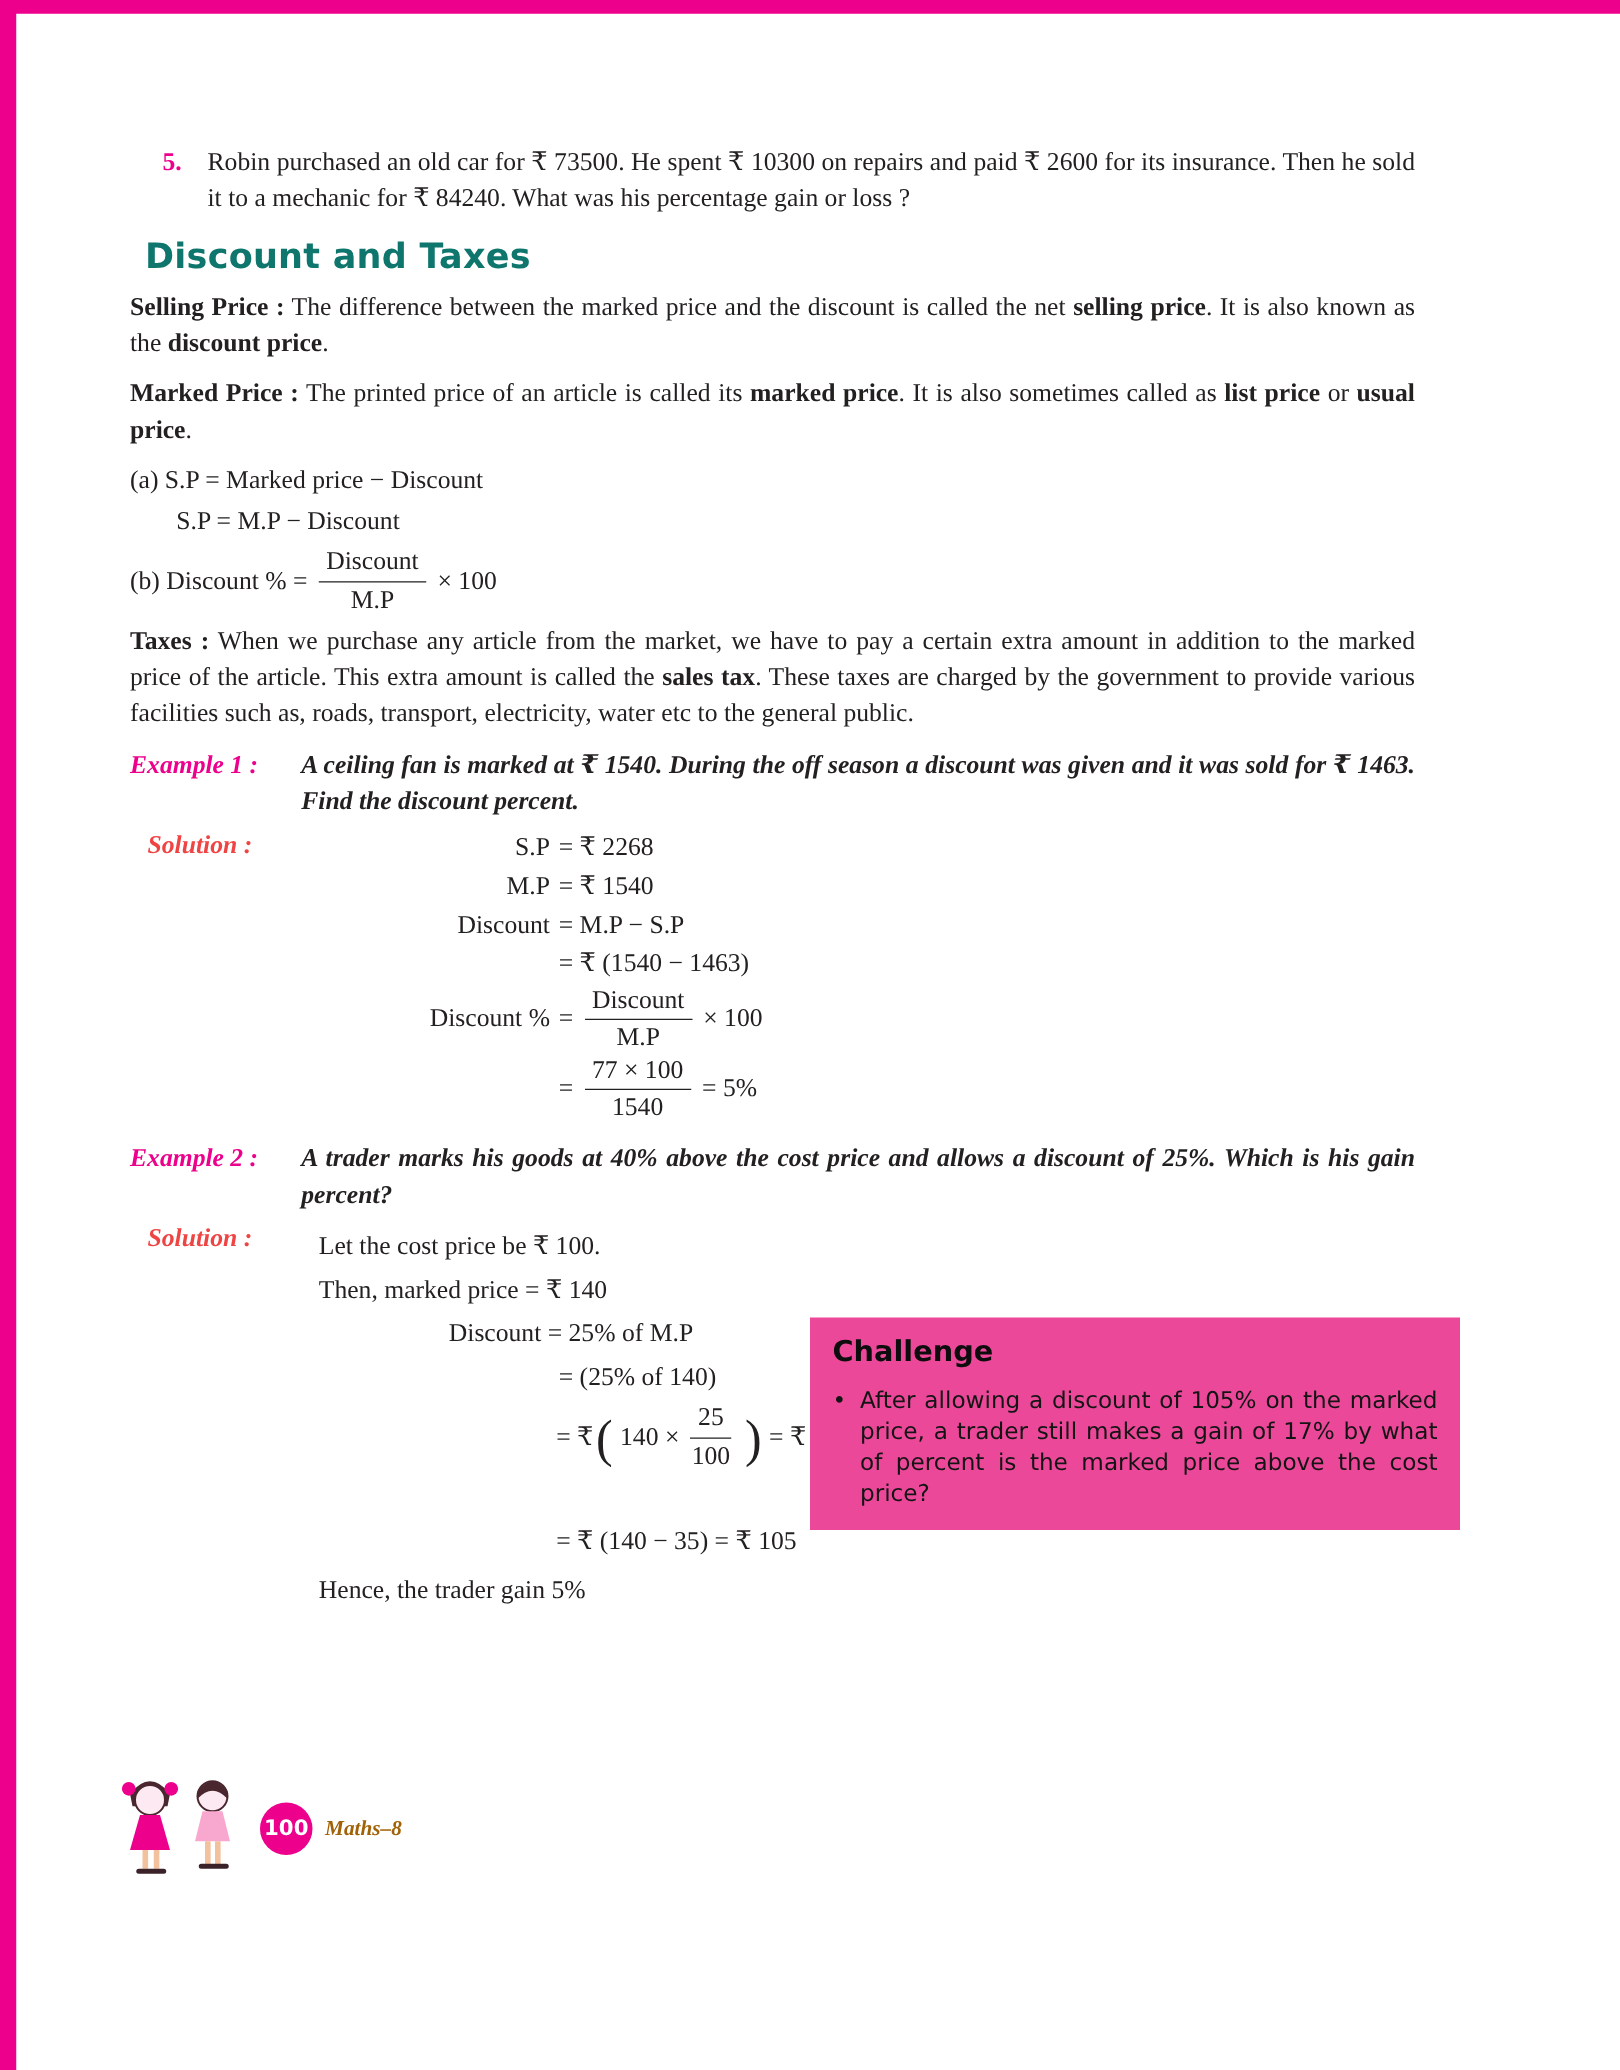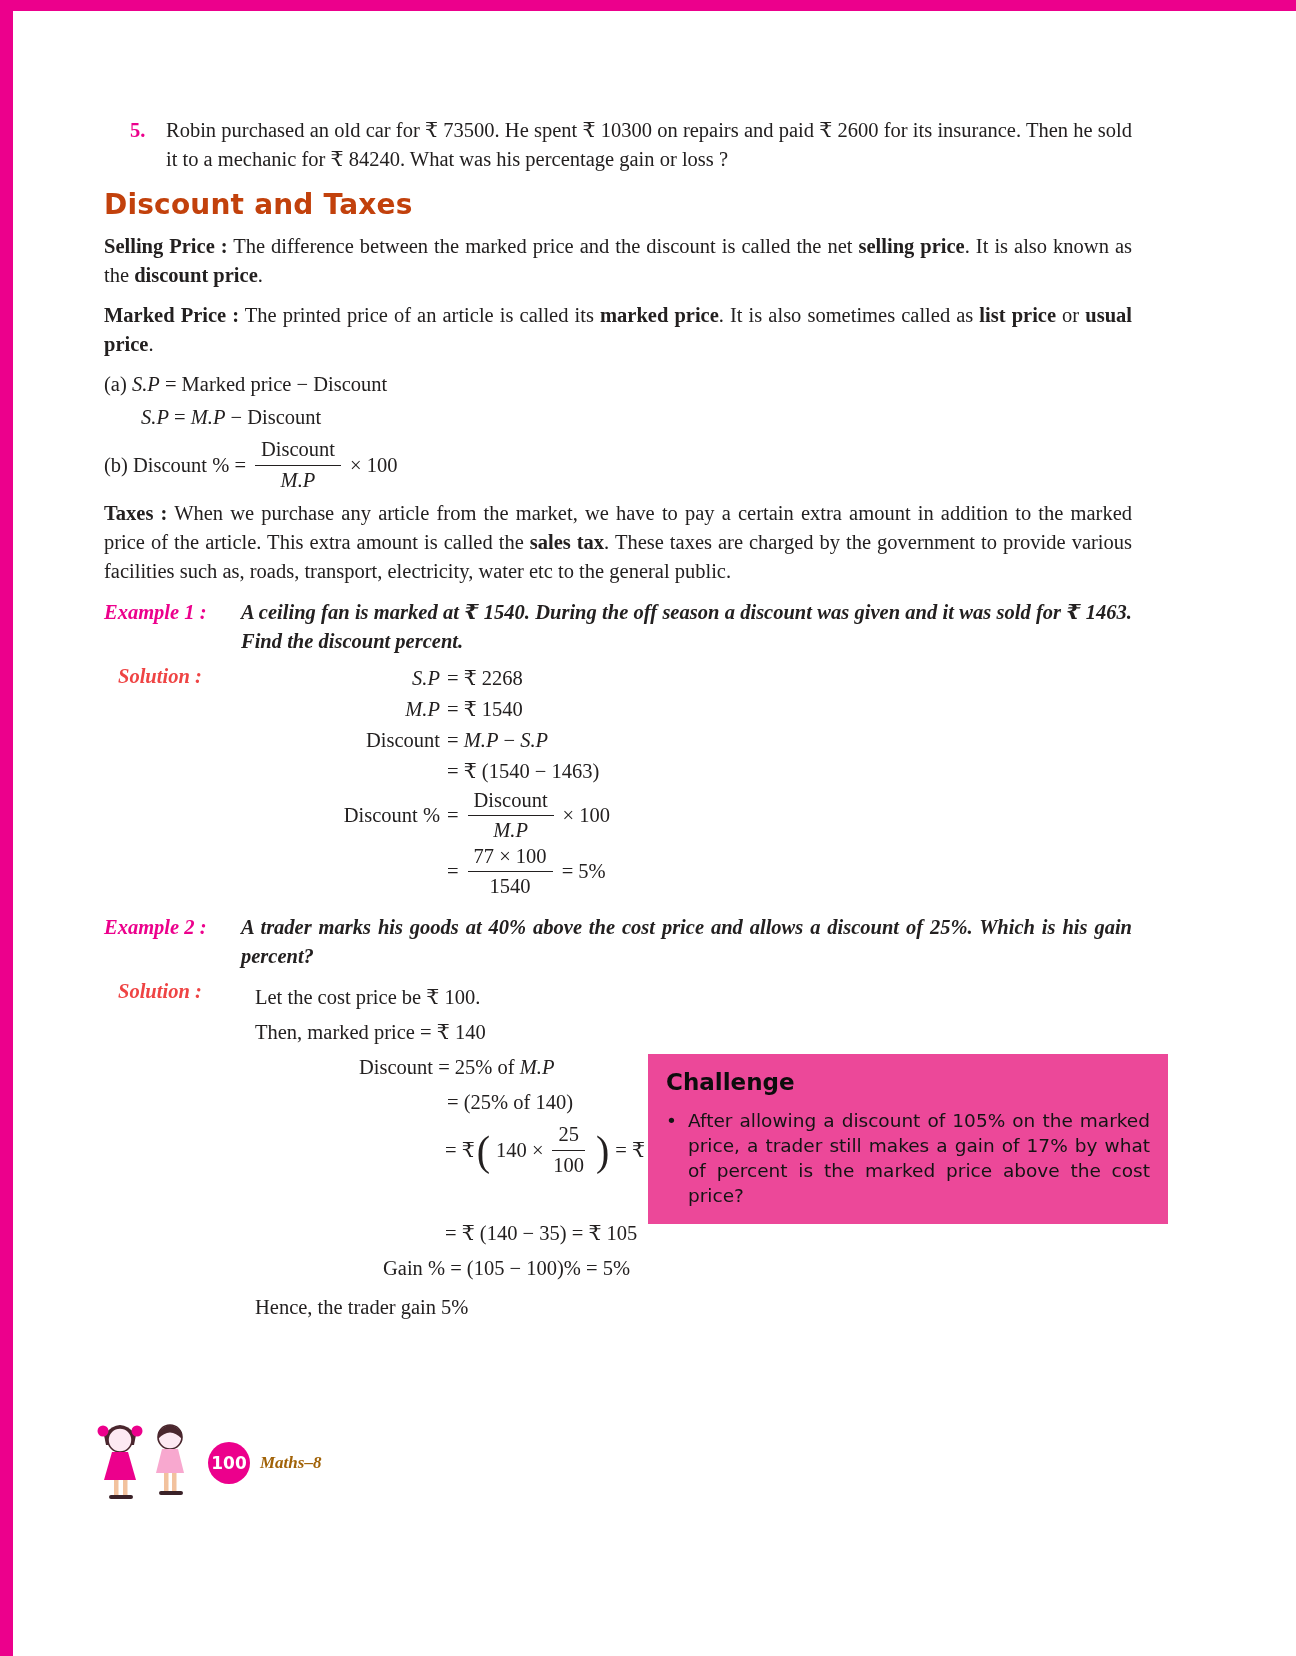--- a/index.html
+++ b/index.html
@@ -8,28 +8,28 @@
         font-family:"Liberation Serif","DejaVu Serif",serif;font-size:20.5px;line-height:1.42;color:#232020;}
   .edge-top{position:absolute;left:0;top:0;width:1296px;height:11px;background:#ec008c;}
   .edge-left{position:absolute;left:0;top:0;width:13px;height:1656px;background:#ec008c;}
   .content{position:absolute;left:104px;top:116px;width:1028px;}
 
   .problem{display:flex;padding-left:26px;margin-bottom:12px;}
   .problem-num{color:#ec008c;font-weight:700;width:36px;flex-shrink:0;}
   .problem-text{text-align:justify;}
 
   .section-heading{font-family:"DejaVu Sans","Liberation Sans",sans-serif;font-weight:800;
-        font-size:28px;line-height:1.2;margin:14px 0 10px 0;color:#c2410c;letter-spacing:.2px;}
+        font-size:28px;line-height:1.2;margin:14px 0 10px 12px;color:#0f766e;letter-spacing:.2px;}
 
   .para{text-align:justify;margin:0 0 11px 0;}
   .para b{font-weight:700;}
 
   .formula-line{margin:4px 0;}
   .f-indent{margin-left:37px;}
-  .mvar{font-style:italic;}
+  .mvar{}
 
   .frac-row{display:flex;align-items:center;margin:6px 0;}
   .frac{display:inline-flex;flex-direction:column;align-items:center;margin:0 9px;line-height:1.15;}
   .frac .num{padding:0 6px 3px 6px;border-bottom:1.5px solid currentColor;}
   .frac .den{padding-top:3px;}
 
   .ex{display:flex;margin:12px 0 6px 0;}
   .ex-label{width:137px;flex-shrink:0;color:#ec008c;font-weight:700;font-style:italic;}
   .ex-text{font-weight:700;font-style:italic;text-align:justify;}
 
@@ -195,21 +195,20 @@
           <span style="margin-left:4px;">= ₹ 35</span>
         </div>
 
         <div class="s2line" style="margin-left:64px;text-align:right;">
           <span>Selling price =</span>
           <span class="mvar">M.P</span>
           <span>− Discount</span>
         </div>
 
         <div class="s2line" style="margin-left:190px;">= ₹ (140 − 35) = ₹ 105</div>
-        <div class="s2line" style="margin-left:128px;">Gain % = (105 − 100)% = 5%</div>
         <div class="s2line" style="margin-top:10px;">Hence, the trader gain 5%</div>
 
       </div>
     </div>
 
   </div>
 
   <div class="challenge">
     <div class="challenge-title">Challenge</div>
     <div class="challenge-item">

